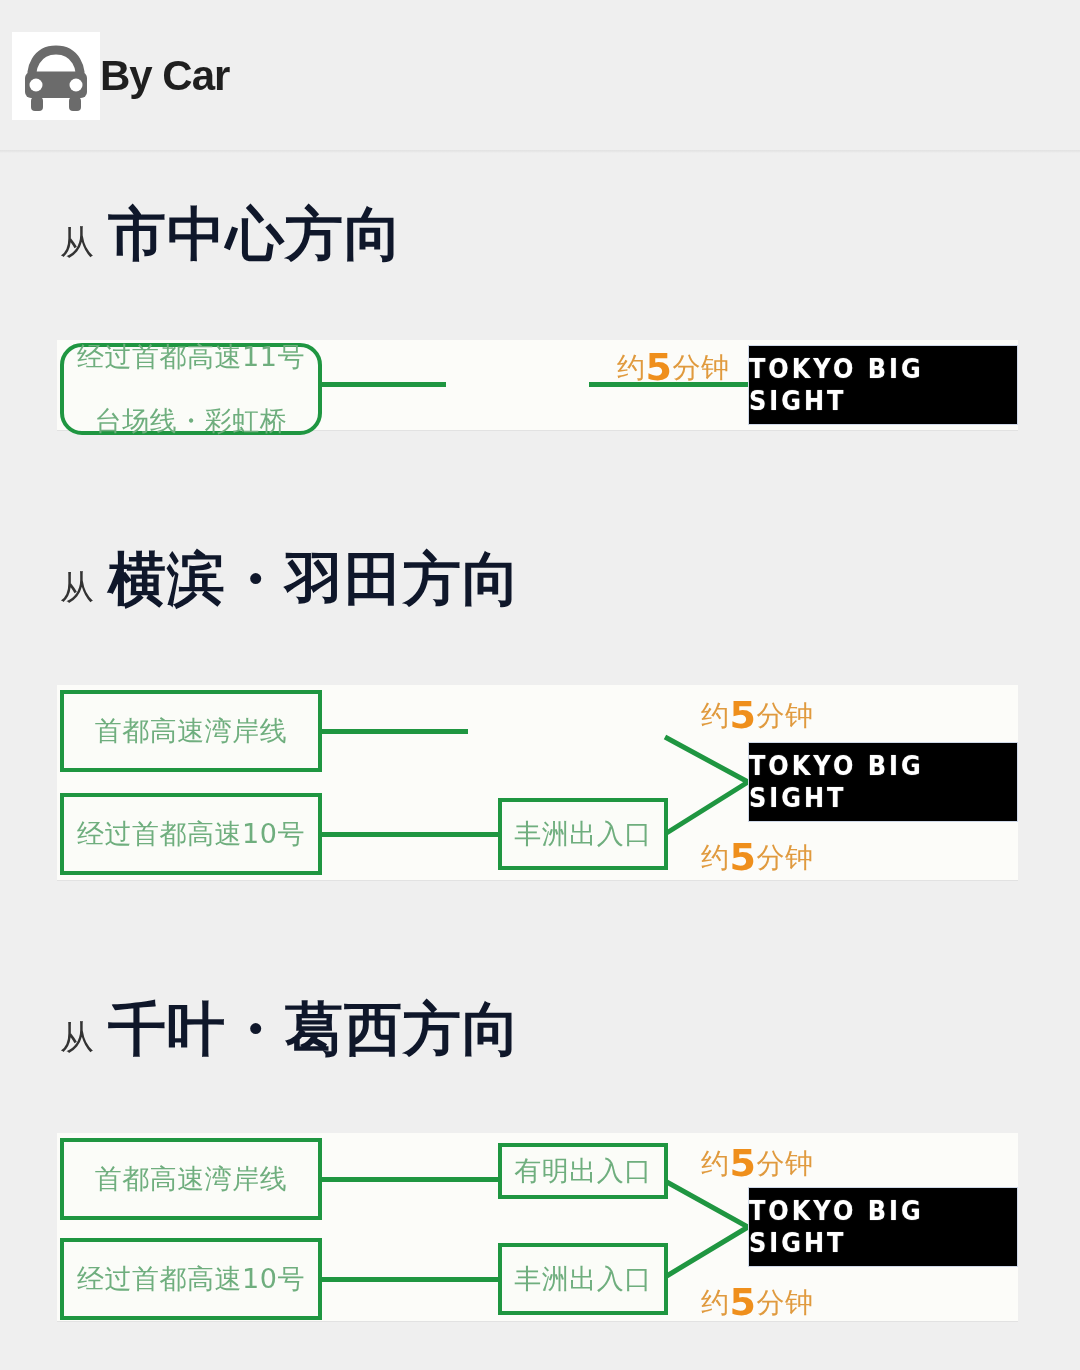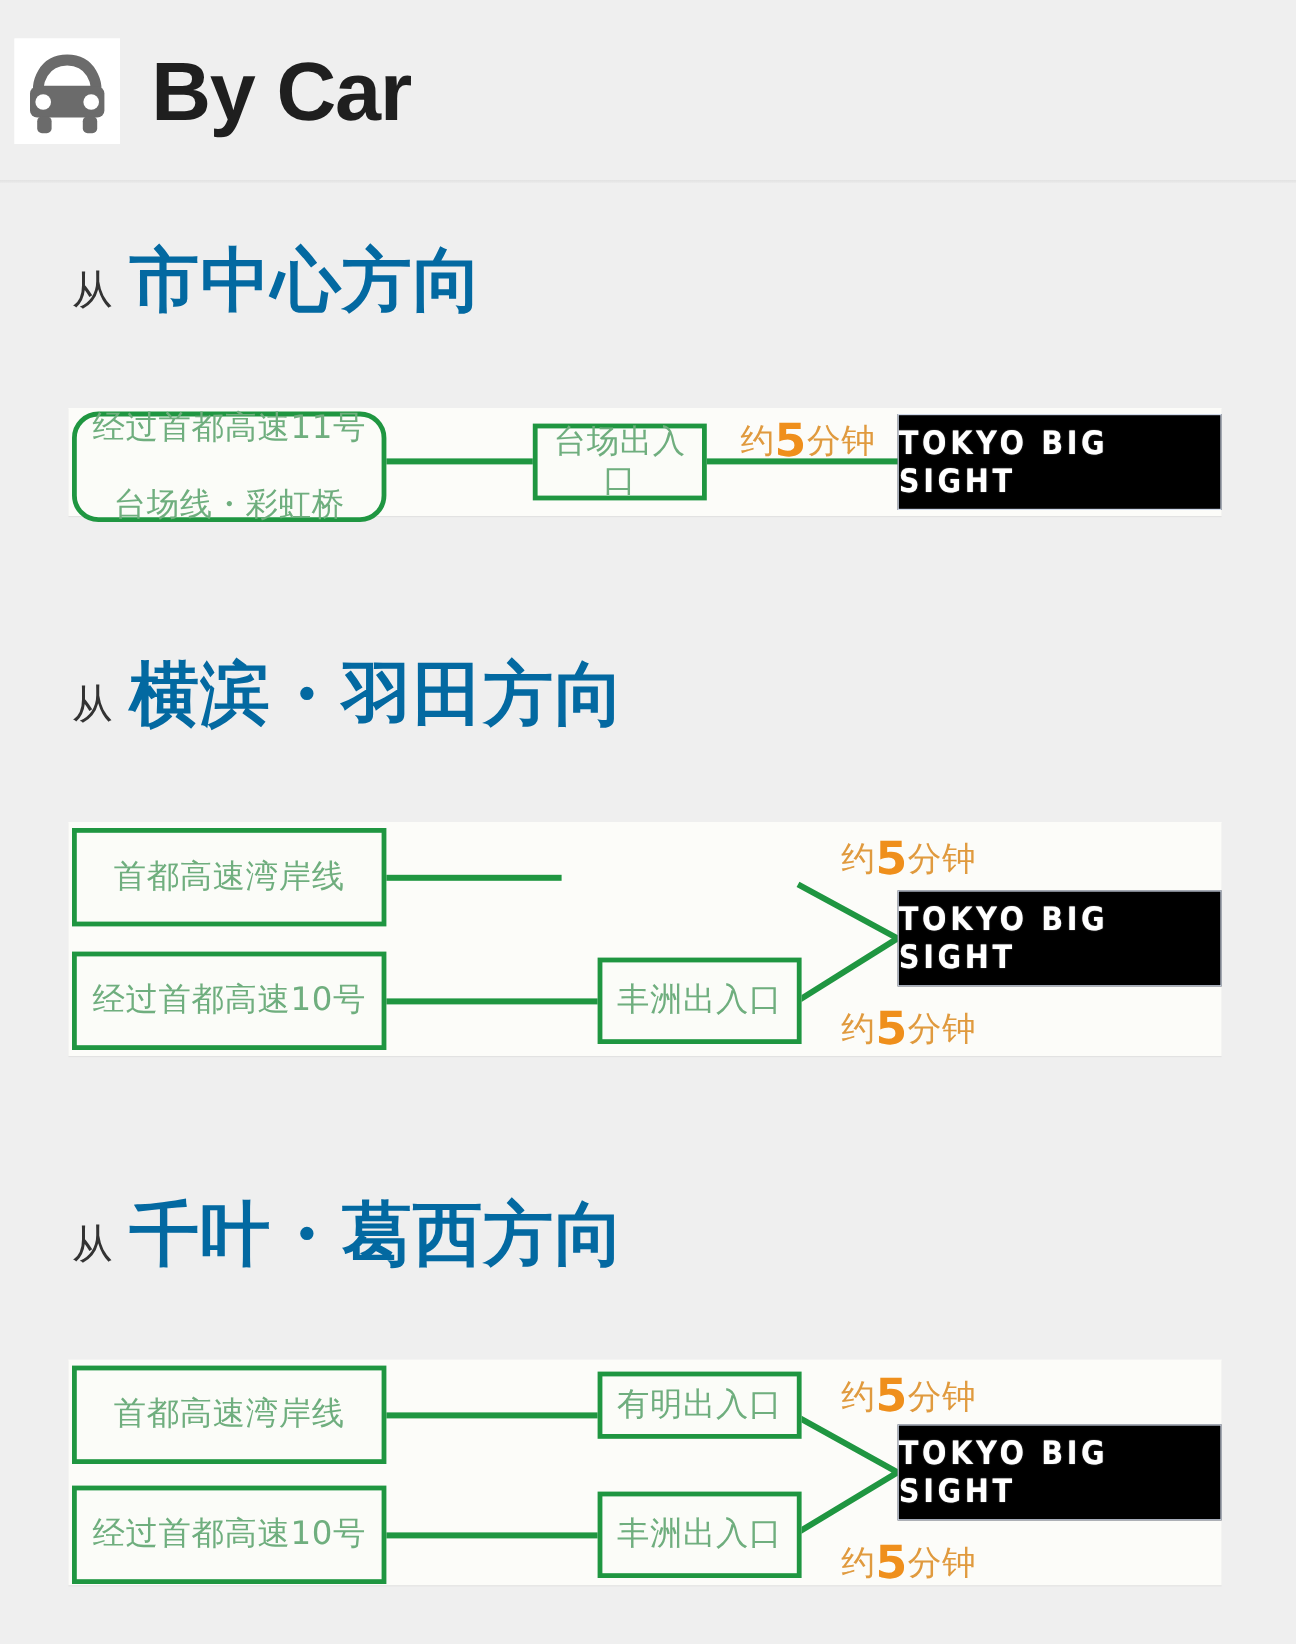--- a/index.html
+++ b/index.html
@@ -18,22 +18,21 @@
     display:flex;align-items:center;
   }
   .header-icon{
     width:88px;height:88px;margin-left:12px;
     background:#ffffff;
     position:relative;flex:0 0 auto;
     display:block;
   }
   .header-icon svg{display:block;width:88px;height:88px;}
   .header-title{
-    margin-left:26px;
-    font-size:69px;font-weight:bold;color:#1f1f1f;
+    font-size:42px;font-weight:bold;color:#1f1f1f;
     letter-spacing:-1px;line-height:1;
   }
   .header-divider{
     position:absolute;left:0;top:150px;width:1080px;height:3px;
     background:linear-gradient(to bottom,#e2e2e2 0%,#e8e8e8 60%,#efefef 100%);
   }
 
   
   .section{position:absolute;left:0;width:1080px;}
   .sec-head{
@@ -41,21 +40,21 @@
     white-space:nowrap;
     color:#222222;
     font-weight:bold;
     line-height:1;
   }
   .sec-head .from{
     font-size:34px;font-weight:normal;color:#333333;
     vertical-align:baseline;
   }
   .sec-head .main{
-    font-size:58px;font-weight:bold;color:#0369a1;
+    font-size:58px;font-weight:bold;color:#0f172a;
     margin-left:14px;letter-spacing:1px;text-align:center;
   }
 
   
   .diagram{
     position:absolute;
     background:#fcfcf9;
     box-shadow:0 1px 0 rgba(0,0,0,0.05);
   }
   .node{
@@ -135,23 +134,20 @@
 
     <div class="node" style="left:3px;top:3px;width:262px;height:92px;border-radius:22px;">
       <span>
         <span>经过首都高速11号</span><br>
         <span>台场线・彩虹桥</span>
       </span>
     </div>
 
     <div class="connector" style="left:265px;top:42px;width:124px;"></div>
 
-    <div class="node" style="left:387px;top:13px;width:145px;height:64px;">
-      <span>台场出入口</span>
-    </div>
 
     <div class="connector" style="left:532px;top:42px;width:161px;"></div>
 
     <div class="minutes" style="left:560px;top:5px;">
       <span>约</span><span class="big">5</span><span>分钟</span>
     </div>
 
     <div class="banner" style="left:691px;top:5px;width:270px;height:80px;">
       <span class="banner-text">TOKYO BIG SIGHT</span>
     </div>

